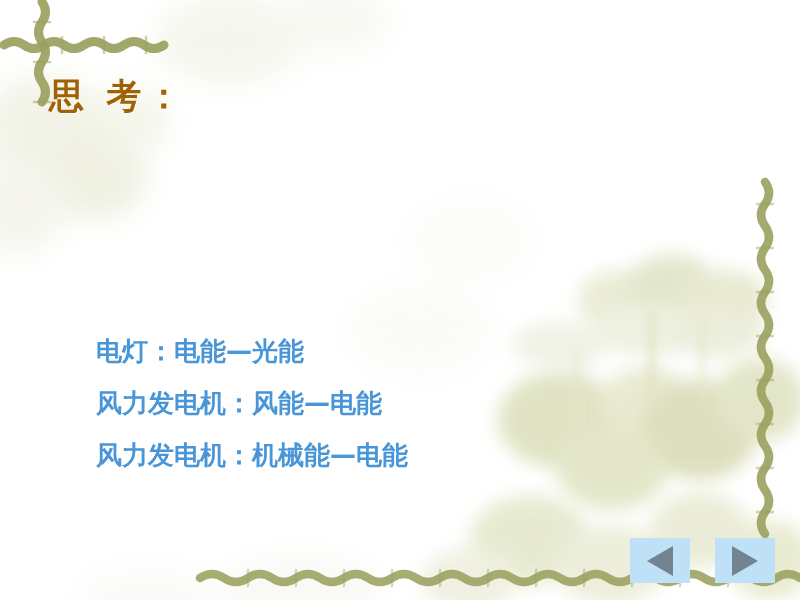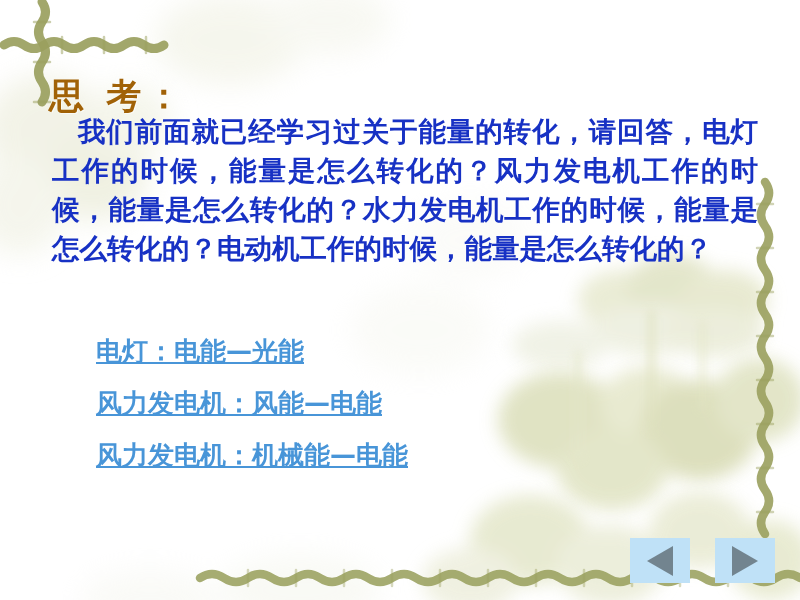--- a/index.html
+++ b/index.html
@@ -70,21 +70,20 @@
     left: 96px;
     top: 325px;
     width: 640px;
   }
   .answer-line {
     color: #4895d8;
     font-size: 26px;
     font-weight: bold;
     line-height: 52px;
     white-space: nowrap;
-    text-decoration: underline;
   }
 
   
   .navbtn {
     position: absolute;
     width: 60px;
     height: 45px;
     background: #bfe1f7;
     border: none;
     padding: 0;
@@ -211,21 +210,20 @@
       <path d="M248,570 L248,586 M296,570 L296,586 M344,570 L344,586 M392,570 L392,586
                M440,570 L440,586 M488,570 L488,586 M536,570 L536,586 M584,570 L584,586
                M632,570 L632,586 M680,570 L680,586 M728,570 L728,586" stroke-width="2.5" opacity="0.4"></path>
 
       <path d="M748,578 q9,-8 17,-1" stroke-width="8" opacity="0.85"></path>
     </g>
   </svg>
 
   <div class="title-zone">思 考：</div>
 
-  <div class="question-zone">我们前面就已经学习过关于能量的转化，请回答，电灯工作的时候，能量是怎么转化的？风力发电机工作的时候，能量是怎么转化的？水力发电机工作的时候，能量是怎么转化的？电动机工作的时候，能量是怎么转化的？</div>
 
   <div class="answers-zone">
     <div class="answer-line">电灯：电能—光能</div>
     <div class="answer-line">风力发电机：风能—电能</div>
     <div class="answer-line">风力发电机：机械能—电能</div>
   </div>
 
   <button class="navbtn" id="btn-prev" aria-label="previous-slide">
     <span class="tri tri-left"></span>
   </button>

